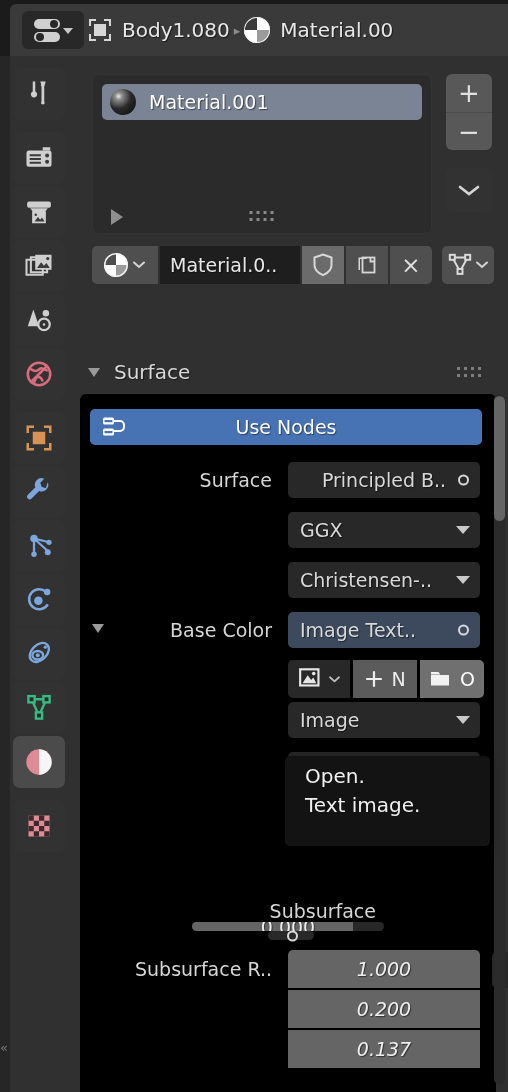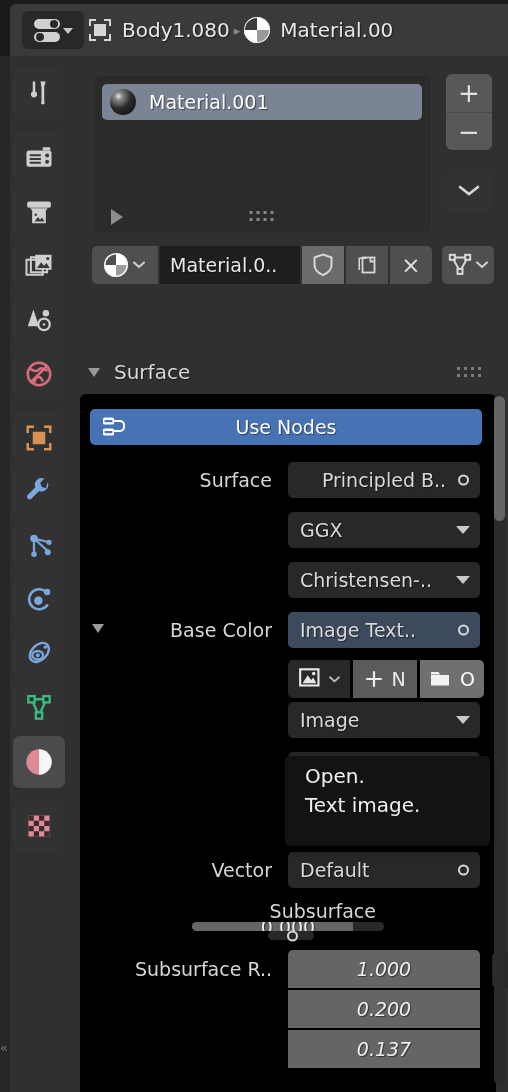--- a/index.html
+++ b/index.html
@@ -583,27 +583,20 @@
       </div>
     </div>
     <div class="prow" style="top:406px;">
       <div class="plabel"></div>
       <div class="pfield">
         <span>Repeat</span>
         <span class="dchev"></span>
       </div>
     </div>
 
-    <div class="prow" style="top:456px;">
-      <div class="plabel">Vector</div>
-      <div class="pfield">
-        <span>Default</span>
-        <span class="socket"></span>
-      </div>
-    </div>
 
     <div class="prow" style="top:506px;flex-direction:column;">
       <div class="plabel">Subsurface</div>
       <div class="slider">
         <div class="fill" style="width:84%"></div>
         <div class="val">0.000</div>
       </div>
       <div class="sockbox">
         <span class="socket"></span>
       </div>

